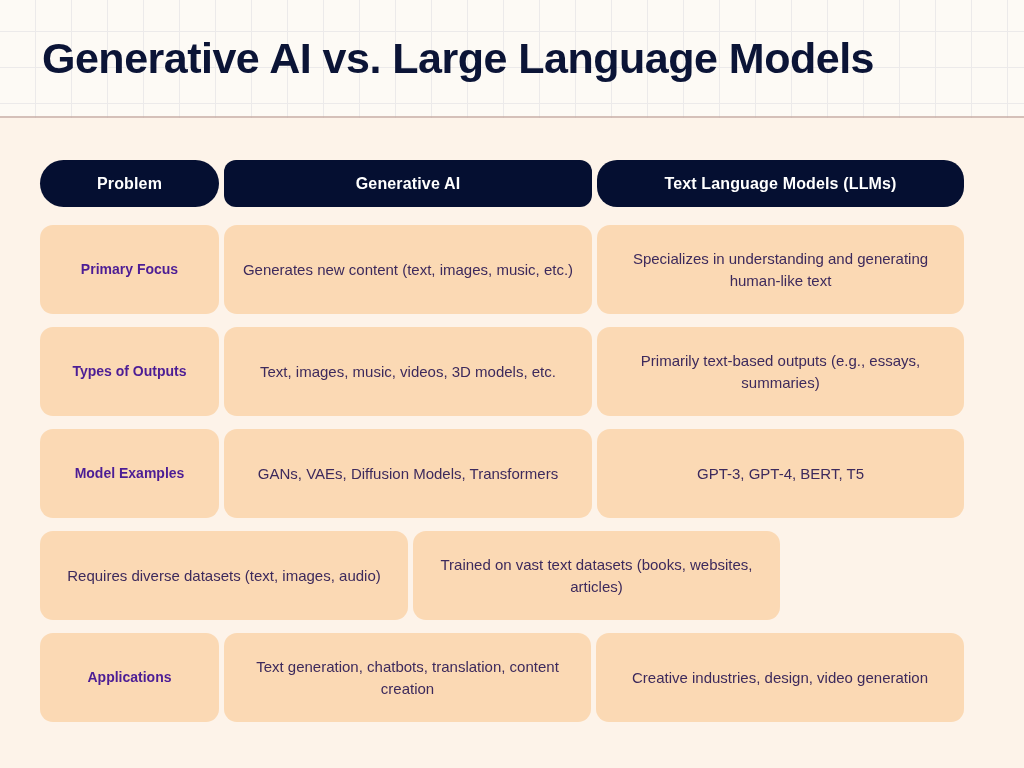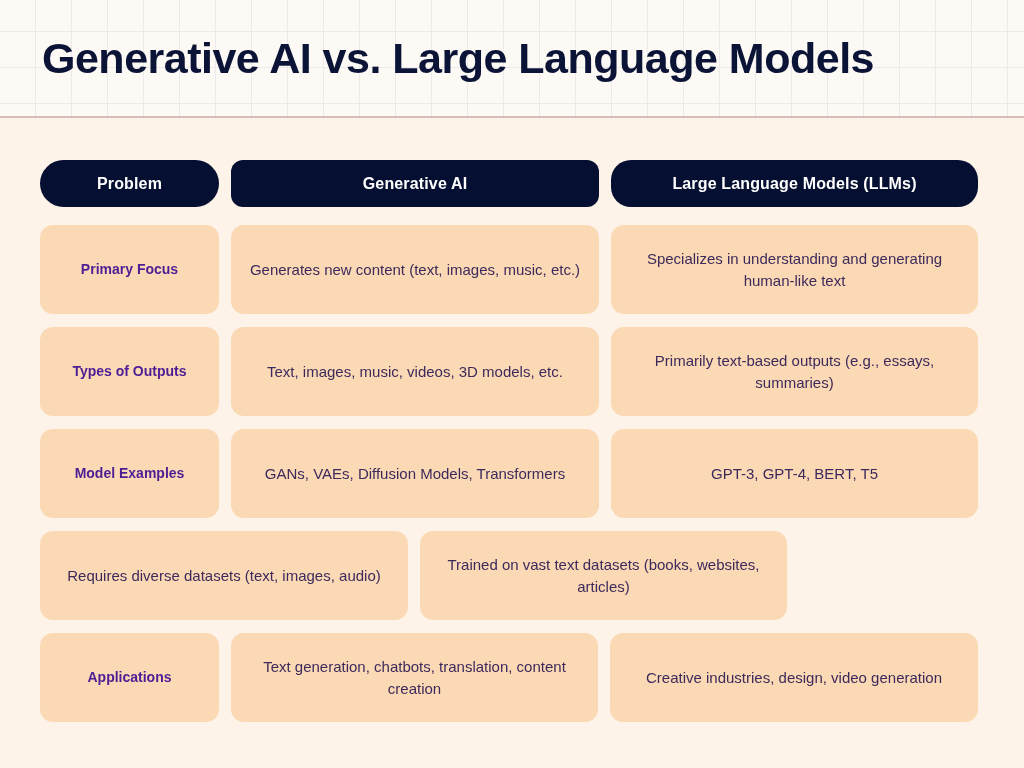--- a/index.html
+++ b/index.html
@@ -66,21 +66,21 @@
   
   .table {
     position: absolute;
     left: 40px;
     top: 160px;
     width: 944px;
   }
   .row {
     display: flex;
     align-items: stretch;
-    gap: 12px;
+    gap: 5px;
     margin-bottom: 13px;
   }
   .row:last-child { margin-bottom: 0; }
 
   .col-1 { width: 179px; flex: 0 0 179px; }
   .col-2 { width: 368px; flex: 0 0 368px; }
   .col-3 { width: 367px; flex: 0 0 367px; }
 
   
   .head-row { margin-bottom: 18px; }
@@ -136,21 +136,21 @@
   <div class="header-band">
     <div class="page-title">Generative AI vs. Large Language Models</div>
     <div class="header-rule"></div>
   </div>
 
   <div class="table">
 
     <div class="row head-row">
       <div class="head-cell col-1">Problem</div>
       <div class="head-cell col-2">Generative AI</div>
-      <div class="head-cell col-3">Large Language Models (LLMs)</div>
+      <div class="head-cell col-3">Text Language Models (LLMs)</div>
     </div>
 
     <div class="row">
       <div class="cell label col-1">Primary Focus</div>
       <div class="cell value col-2">Generates new content (text, images, music, etc.)</div>
       <div class="cell value col-3">Specializes in understanding and generating human-like text</div>
     </div>
 
     <div class="row">
       <div class="cell label col-1">Types of Outputs</div>

